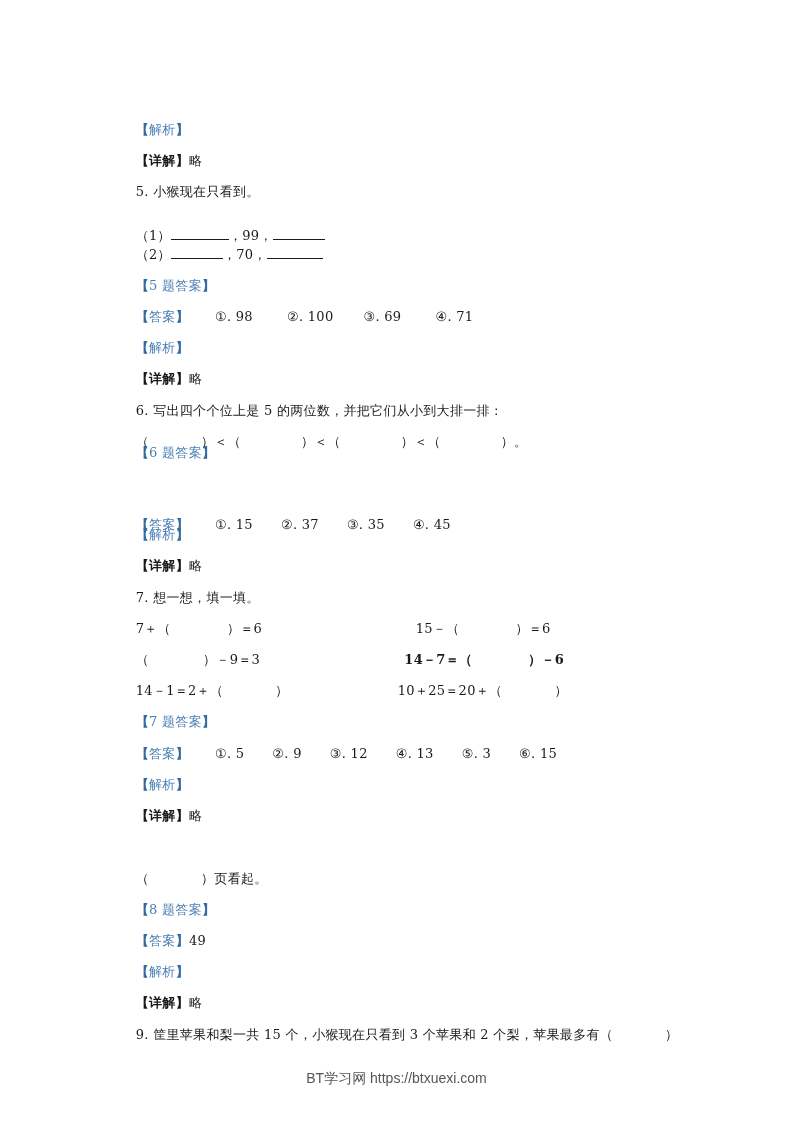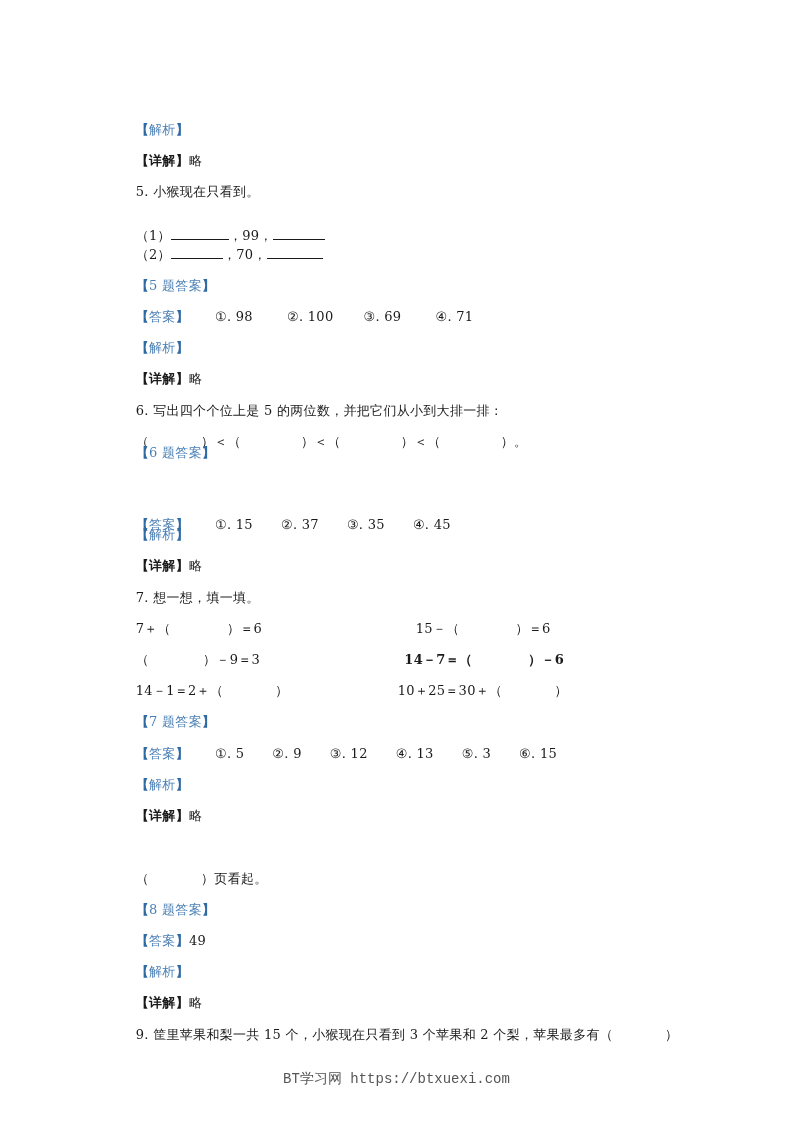--- a/index.html
+++ b/index.html
@@ -59,21 +59,21 @@
       line-height: 18px;
       white-space: pre;
       letter-spacing: 0.3px;
     }
     .footer {
       position: absolute;
       left: 0;
       width: 793px;
       top: 1070px;
       text-align: center;
-      font-family: Liberation Mono, monospace;
+      font-family: Liberation Sans, sans-serif;
       font-size: 14px;
       color: #555555;
     }
   </style>
 </head>
 <body>
 
 <div class="page">
 
   <div class="line blue" style="top:103px;">
@@ -139,21 +139,21 @@
     <span>（</span><span class="paren-gap" style="width:54px;"></span><span>）－9＝3</span>
   </div>
   <div class="col2" style="top:633px; left:385px;font-weight:bold;">
     <span>14－7＝（</span><span class="paren-gap" style="width:56px;"></span><span>）－6</span>
   </div>
 
   <div class="line" style="top:664px;">
     <span>14－1＝2＋（</span><span class="paren-gap" style="width:52px;"></span><span>）</span>
   </div>
   <div class="col2" style="top:664px; left:380px;">
-    <span>10＋25＝30＋（</span><span class="paren-gap" style="width:52px;"></span><span>）</span>
+    <span>10＋25＝20＋（</span><span class="paren-gap" style="width:52px;"></span><span>）</span>
   </div>
 
   <div class="line blue" style="top:695px;">
     <span class="bracket">【</span><span>7 题答案</span><span class="bracket">】</span>
   </div>
   <div class="line" style="top:727px;">
     <span class="blue"><span class="bracket">【</span><span>答案</span><span class="bracket">】</span></span><span class="ans-item" style="margin-left:26px;">①. 5</span><span class="ans-item" style="margin-left:28px;">②. 9</span><span class="ans-item" style="margin-left:28px;">③. 12</span><span class="ans-item" style="margin-left:28px;">④. 13</span><span class="ans-item" style="margin-left:28px;">⑤. 3</span><span class="ans-item" style="margin-left:28px;">⑥. 15</span>
   </div>
   <div class="line blue" style="top:758px;">
     <span class="bracket">【</span><span>解析</span><span class="bracket">】</span>

